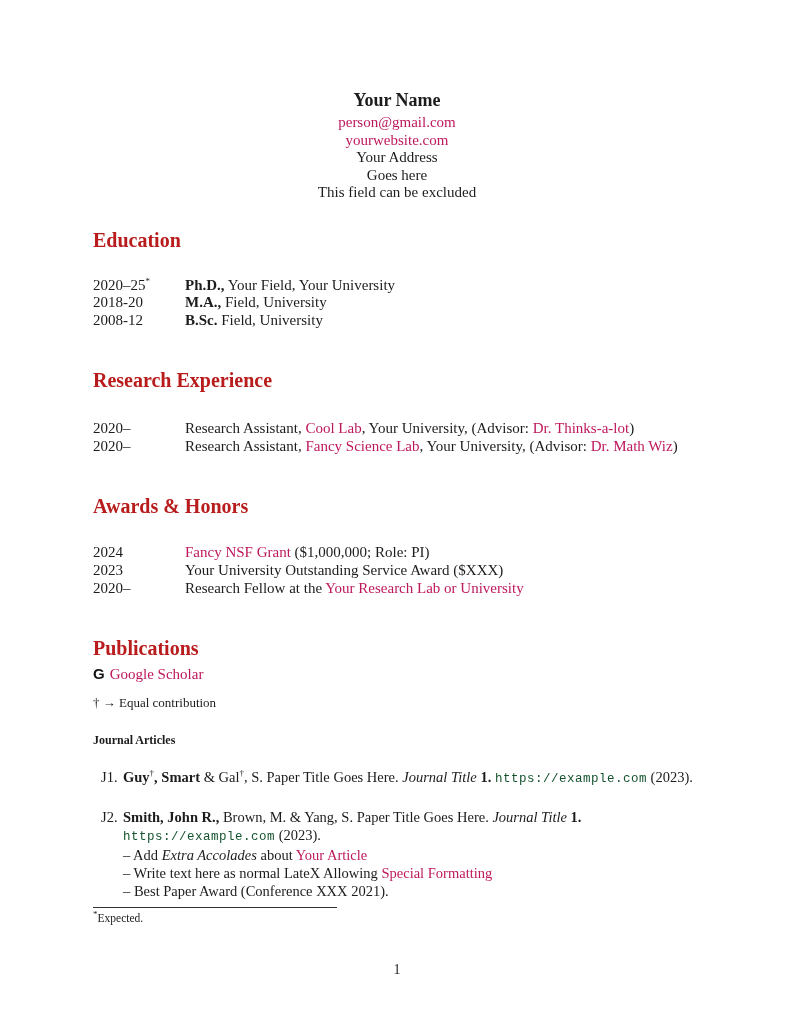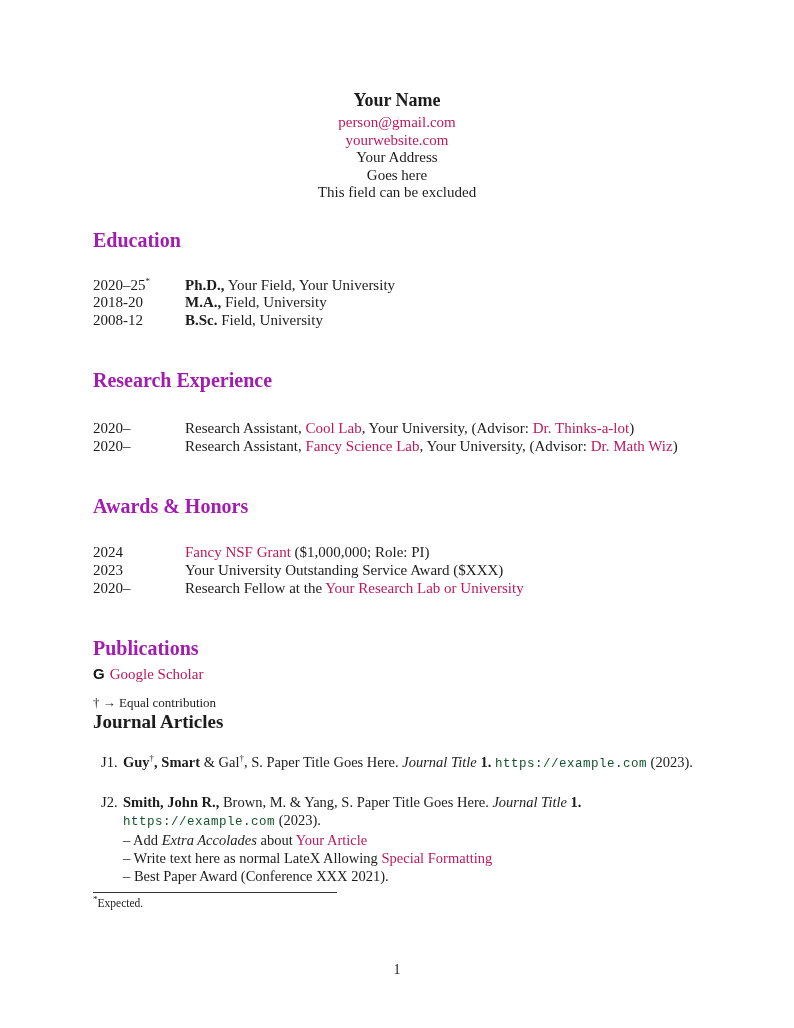--- a/index.html
+++ b/index.html
@@ -9,36 +9,36 @@
     background:#ffffff; overflow:hidden;
     font-family:"Liberation Serif", serif;
     color:#1c1c1c; font-size:15px;
   }
   a, .link { color:#be185d; text-decoration:none; cursor:pointer; }
   
   .cv-header { padding-top:90px; text-align:center; line-height:17.5px; }
   .cv-header h1 { font-size:18px; font-weight:bold; line-height:21px; margin-bottom:3px; }
   
   section { margin:0 93px; }
-  .section-title { font-size:20px; font-weight:bold; color:#a21caf; }
+  .section-title { font-size:20px; font-weight:bold; color:#b91c1c; }
   .sec-edu .section-title { margin-top:27px; margin-bottom:25px; }
   .sec-res .section-title { margin-top:40px; margin-bottom:28px; }
   .sec-awd .section-title { margin-top:40px; margin-bottom:26px; }
   .sec-pub .section-title { margin-top:40px; margin-bottom:5px; }
   .row { display:flex; line-height:17.6px; }
   .row .date { width:92px; flex:0 0 92px; }
   .row .content { flex:1; }
   b { font-weight:bold; }
   i { font-style:italic; }
   sup { font-size:9px; vertical-align:super; line-height:0; }
   
   .scholar-line { display:flex; align-items:baseline; gap:5px; line-height:18px; }
   .scholar-icon { font-family:"Liberation Sans", sans-serif; font-weight:bold; font-size:15px; color:#111; }
   .equal-note { font-size:13px; line-height:16px; margin-top:12px; }
-  .sub-title { font-size:19px; font-weight:bold; margin-bottom:12px; }
+  .sub-title { font-size:12px; font-weight:bold; margin-top:22px; margin-bottom:12px; }
   .pub-item { display:flex; line-height:18px; margin-bottom:7px; font-size:14.5px;margin-top:20px; }
   .pub-label { width:30px; flex:0 0 30px; padding-left:8px; }
   .pub-body { flex:1; }
   .url { font-family:"Liberation Mono", monospace; font-size:12.5px; letter-spacing:0.5px; color:#14532d; }
   .pub-note { line-height:18px; }
   
   .footnote { margin:0 93px 0; font-size:11.5px; line-height:14px; }
   .footnote-rule { width:244px; border-top:1px solid #333; margin-bottom:3px; }
   
   .page-number { position:absolute; left:0; right:0; bottom:50px; text-align:center; font-size:14px; }

